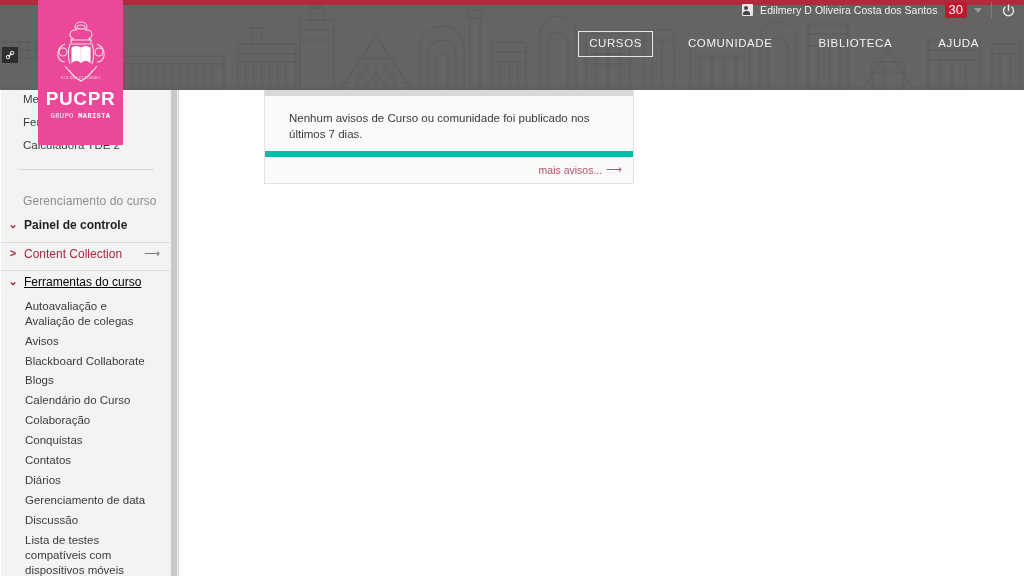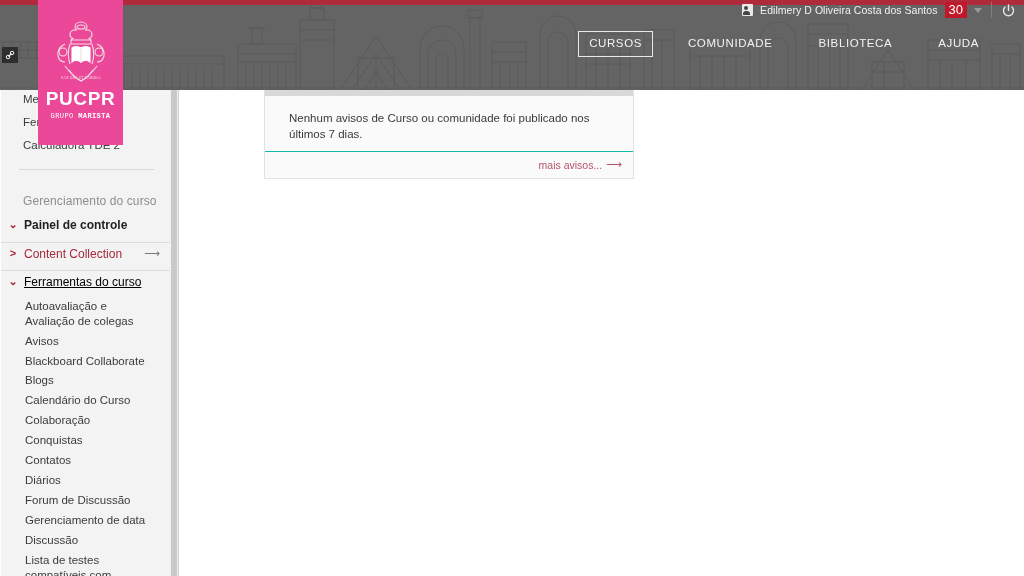--- a/index.html
+++ b/index.html
@@ -143,21 +143,21 @@
     background: #fafafa; border: 1px solid #e2e2e2; border-top: none; margin-left: 42px;
   }
   .module-head {
     height: 8px; background: #d8d8d8;
   }
   .module-body {
     padding: 14px 16px 9px 24px;
     font-size: 11.5px; color: #3a3a3a; line-height: 1.4;
   }
   .module-foot {
-    border-top: 1px solid #14b8a6; padding: 6px 12px 7px;
+    border-top: 6px solid #14b8a6; padding: 6px 12px 7px;
     display: flex; justify-content: flex-end; align-items: center; gap: 4px;
   }
   .more-link { font-size: 10.5px; color: #b4566a; }
   .more-arrow { font-size: 11px; color: #b4566a; letter-spacing: -1px; }
 </style>
 </head>
 <body>
 
 <div id="app">
 
@@ -308,21 +308,20 @@
     <div class="sb-tools">
       <div class="sb-tool">Autoavaliação e Avaliação de colegas</div>
       <div class="sb-tool">Avisos</div>
       <div class="sb-tool">Blackboard Collaborate</div>
       <div class="sb-tool">Blogs</div>
       <div class="sb-tool">Calendário do Curso</div>
       <div class="sb-tool">Colaboração</div>
       <div class="sb-tool">Conquistas</div>
       <div class="sb-tool">Contatos</div>
       <div class="sb-tool">Diários</div>
-      <div class="sb-tool">Forum de Discussão</div>
       <div class="sb-tool">Gerenciamento de data</div>
       <div class="sb-tool">Discussão</div>
       <div class="sb-tool">Lista de testes compatíveis com dispositivos móveis</div>
 
     </div>
   </aside>
 
   <div class="sb-scroll">
     <div class="sb-scroll-thumb"></div>
   </div>

